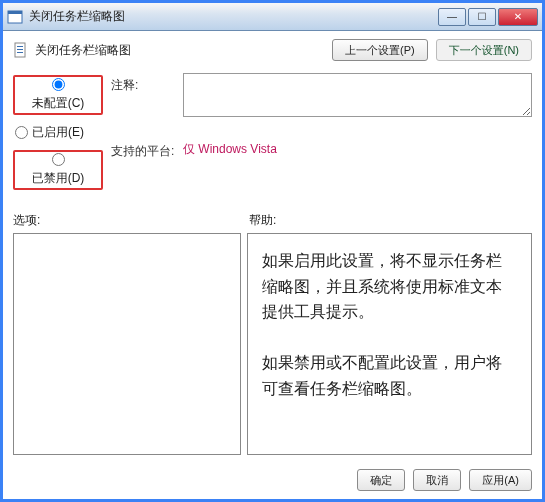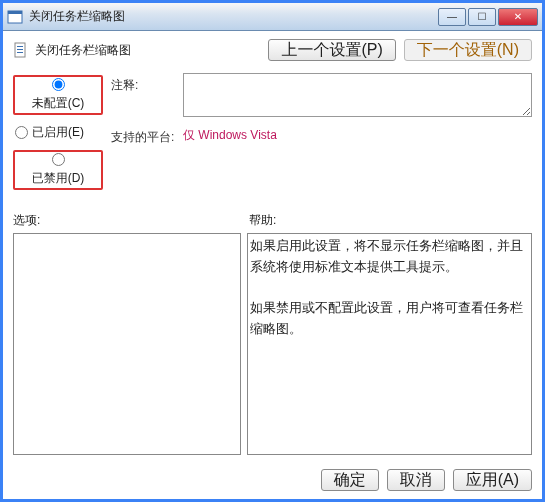--- a/index.html
+++ b/index.html
@@ -21,41 +21,41 @@
     background: linear-gradient(#e8f0fb,#c8dcf2); font-size: 10px; display: flex;
     align-items: center; justify-content: center; color: #333;
   }
   .winbtn.close { background: linear-gradient(#e77,#c23); color: #fff; width: 40px; }
   .body { flex: 1; padding: 8px 10px 6px 10px; font-size: 12px; color: #222; display: flex; flex-direction: column; }
   .header-row { display: flex; align-items: center; margin-bottom: 12px; }
   .doc-icon { width: 16px; height: 16px; margin-right: 6px; }
   .header-title { flex: 1; font-size: 12px; }
   .navbtns { display: flex; gap: 8px; }
   .btn {
-    height: 22px; padding: 0 12px; font-size: 16px; background: linear-gradient(#fdfdfd,#e6e6e6);
+    height: 22px; padding: 0 12px; font-size: 11px; background: linear-gradient(#fdfdfd,#e6e6e6);
     border: 1px solid #8a8a8a; border-radius: 3px; color: #222; display: inline-flex; align-items: center;
   }
-  .btn.disabled { color: #a16207; border-color: #bbb; background: #f1f1f1; }
+  .btn.disabled { color: #14532d; border-color: #bbb; background: #f1f1f1; }
   .middle { display: flex; align-items: flex-start; gap: 8px; }
   .radio-col { width: 90px; display: flex; flex-direction: column; gap: 8px; padding-top: 2px; }
   .radio-item { display: flex; align-items: center; gap: 4px; font-size: 12px; padding: 1px 2px; }
   .radio-item input { margin: 0; }
   .hl { border: 2px solid #d33; border-radius: 2px; flex-direction: column; }
-  .right-col { flex: 1; display: flex; flex-direction: column; gap: 8px; }
+  .right-col { flex: 1; display: flex; flex-direction: column; gap: 22px; }
   .row-label { display: flex; align-items: flex-start; gap: 8px; }
   .lbl { width: 64px; text-align: left; color: #333; padding-top: 4px; }
   .comment-box {
     flex: 1; height: 44px; border: 1px solid #999; background: #fff; padding: 4px; font-size: 12px;
   }
   .platform-val { flex: 1; padding-top: 2px; color: #be185d; }
   .labels-row { display: flex; margin-top: 22px; }
   .labels-row .l1 { width: 236px; }
   .panes { display: flex; gap: 6px; flex: 1; margin-top: 4px; }
   .pane {
-    border: 1px solid #888; background: #fff; padding: 2px; font-size: 13px; line-height: 1.6;
+    border: 1px solid #888; background: #fff; padding: 14px; font-size: 16px; line-height: 1.6;
     overflow: auto;
   }
   .pane.left { width: 228px; }
   .pane.right { flex: 1; }
   .footer { display: flex; justify-content: flex-end; gap: 8px; padding: 8px 10px; }
   svg { display: block; }
 </style>
 </head>
 <body>
 

